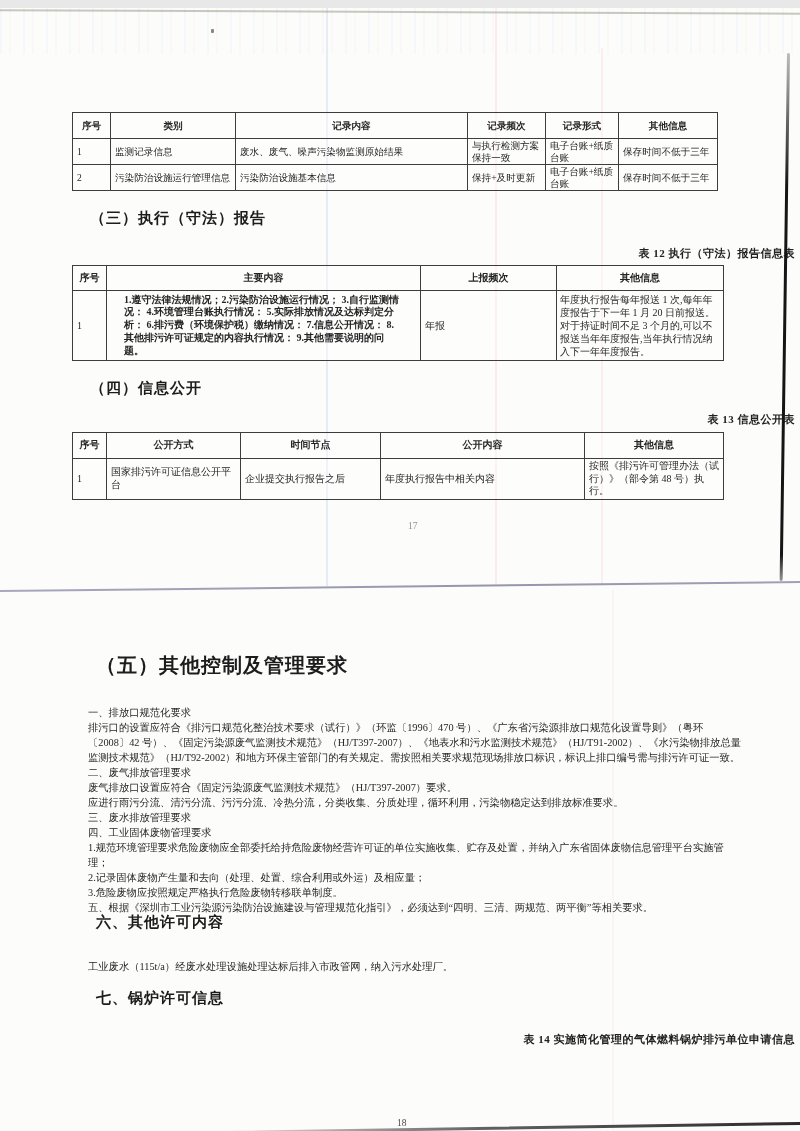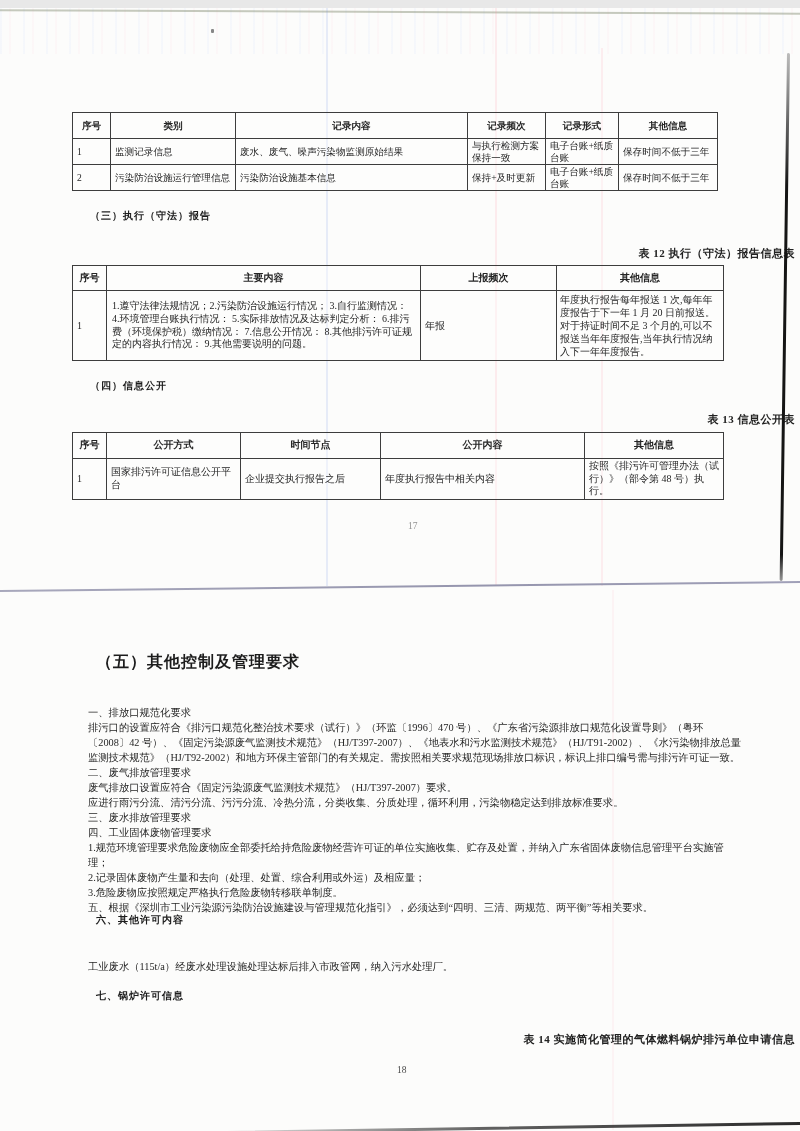--- a/index.html
+++ b/index.html
@@ -23,37 +23,37 @@
     background:linear-gradient(90deg,#a8a8bc,#9595ad 60%,#a0a0b8);
     transform:rotate(-0.64deg);transform-origin:left center;}
   .right-edge{position:absolute;left:787px;top:45px;width:3px;height:528px;
     background:linear-gradient(to bottom,rgba(0,0,0,0.25),#151515 25%,#151515 95%,rgba(0,0,0,0.4));
     transform:rotate(0.8deg);transform-origin:top left;border-radius:2px;}
   .bottom-edge{position:absolute;left:225px;top:1123px;width:578px;height:3px;
     background:linear-gradient(90deg,rgba(70,70,70,0.15),rgba(45,45,45,0.75) 45%,#2a2a2a);
     transform:rotate(-0.9deg);transform-origin:left center;border-radius:2px;}
   .speck{position:absolute;left:211px;top:21px;width:3px;height:4px;background:#555;opacity:.7;border-radius:1px;}
   
-  .h2{position:absolute;font-weight:bold;font-size:10px;letter-spacing:1px;color:#1c1c1c;}
+  .h2{position:absolute;font-weight:bold;font-size:15px;letter-spacing:1px;color:#1c1c1c;}
   .caption{position:absolute;left:0;width:795px;text-align:right;font-weight:bold;font-size:11px;color:#222;letter-spacing:0.5px;}
   .pagenum{position:absolute;font-size:9.5px;color:#4a4a4a;}
   .body-par{position:absolute;font-size:10.3px;line-height:15px;color:#262626;}
   .req-block{position:absolute;left:88px;top:697px;width:654px;font-size:10.3px;line-height:15px;color:#262626;}
   .req-line{min-height:15px;}
   
   table.tbl{position:absolute;border-collapse:collapse;table-layout:fixed;
     font-size:9.6px;line-height:11.5px;color:#252525;background:rgba(255,255,255,0.35);}
   table.tbl th,table.tbl td{border:1px solid #3d3d3d;padding:1px 4px;vertical-align:middle;overflow:hidden;}
   table.tbl{border:1.5px solid #2e2e2e;}
   table.tbl th{font-weight:bold;text-align:center;}
   td.seq{text-align:left;padding-left:6px;}
   td.c{text-align:left;}
   .nw{white-space:nowrap;}
   #table12 td,#table12 th{font-size:10px;}
-  #table12 td.main{line-height:12.8px;padding:2px 5px;}
+  #table12 td.main{line-height:12.8px;padding:2px 17px;font-weight:bold;}
   #table12 td.other{line-height:13px;padding:2px 3px;}
   #table13 td,#table13 th{font-size:10px;line-height:12.5px;}
 </style>
 </head>
 <body>
 
 <div id="scan">
 
   <div class="top-noise"></div>
   <div class="top-edge-line"></div>
@@ -155,21 +155,21 @@
       <td class="c">按照《排污许可管理办法（试行）》（部令第 48 号）执行。</td>
     </tr>
   </tbody>
     </table>
 
   <div class="pagenum" style="left:408px;top:513px;opacity:.6;">17</div>
 
   <div class="page-split"></div>
   <div class="right-edge"></div>
 
-  <div class="h2" style="left:96px;top:644px;font-size:16px;">（五）其他控制及管理要求</div>
+  <div class="h2" style="left:96px;top:644px;font-size:20px;">（五）其他控制及管理要求</div>
 
   <div class="req-block">
     <div class="req-line">一、排放口规范化要求</div>
     <div class="req-line">排污口的设置应符合《排污口规范化整治技术要求（试行）》（环监〔1996〕470 号）、《广东省污染源排放口规范化设置导则》（粤环〔2008〕42 号）、《固定污染源废气监测技术规范》（HJ/T397-2007）、《地表水和污水监测技术规范》（HJ/T91-2002）、《水污染物排放总量监测技术规范》（HJ/T92-2002）和地方环保主管部门的有关规定。需按照相关要求规范现场排放口标识，标识上排口编号需与排污许可证一致。</div>
     <div class="req-line">二、废气排放管理要求</div>
     <div class="req-line">废气排放口设置应符合《固定污染源废气监测技术规范》（HJ/T397-2007）要求。</div>
     <div class="req-line">应进行雨污分流、清污分流、污污分流、冷热分流，分类收集、分质处理，循环利用，污染物稳定达到排放标准要求。</div>
     <div class="req-line">三、废水排放管理要求</div>
     <div class="req-line">四、工业固体废物管理要求</div>
     <div class="req-line">1.规范环境管理要求危险废物应全部委托给持危险废物经营许可证的单位实施收集、贮存及处置，并纳入广东省固体废物信息管理平台实施管理；</div>
@@ -179,17 +179,17 @@
   </div>
 
   <div class="h2" style="left:96px;top:905px;">六、其他许可内容</div>
 
   <div class="body-par" style="left:88px;top:951px;width:654px;">工业废水（115t/a）经废水处理设施处理达标后排入市政管网，纳入污水处理厂。</div>
 
   <div class="h2" style="left:96px;top:981px;">七、锅炉许可信息</div>
 
   <div class="caption" style="top:1024px;">表 14 实施简化管理的气体燃料锅炉排污单位申请信息</div>
 
-  <div class="pagenum" style="left:397px;top:1057px;">18</div>
+  <div class="pagenum" style="left:397px;top:1110px;">18</div>
 
   <div class="bottom-edge"></div>
 
 </div>
 
 </body></html>

